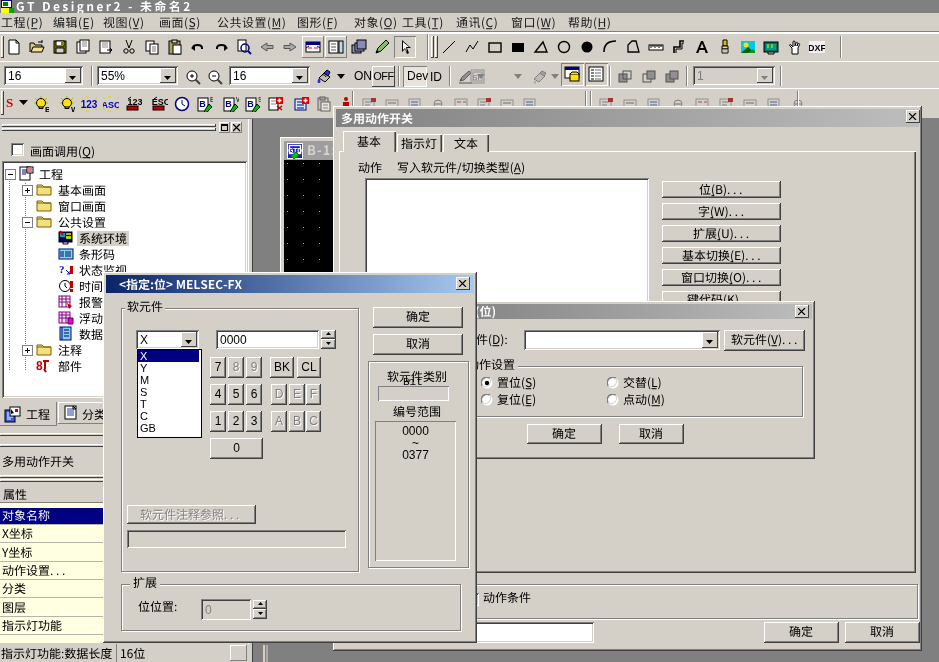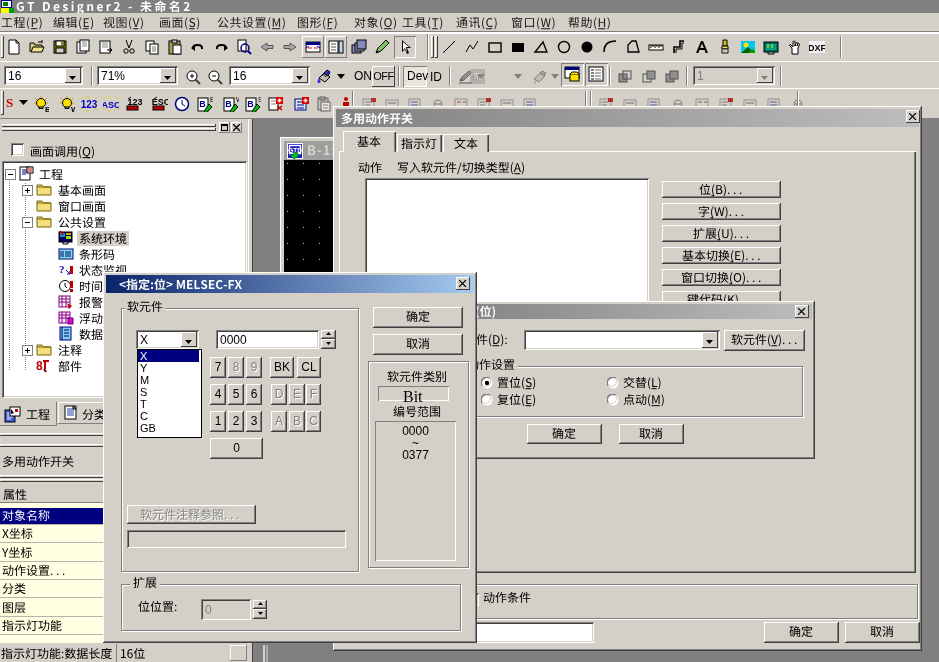--- a/index.html
+++ b/index.html
@@ -385,21 +385,21 @@
 <div class="ab " style="left:0px;top:61px;width:939px;height:27px;background:#d4d0c8;box-shadow:inset 0 1px #fff"></div>
 <div class="ab s" style="left:4px;top:66px;width:79px;height:19px;background:#fff"></div>
 <div class="ab" style="left:6px;top:68px;width:75px;height:15px;background:#fff"></div>
 <div class="ab" style="left:8px;top:69px;font-size:12px;color:#000">16</div>
 <div class="ab rt" style="left:65px;top:68px;width:16px;height:15px;background:#d4d0c8"><svg width="16" height="15">
         <path d="M4 8l3.5 4 3.5-4z" fill="#000"></path>
       </svg></div>
 <div class="ab sepv" style="left:91px;top:66px;width:2px;height:20px;"></div>
 <div class="ab s" style="left:97px;top:66px;width:81px;height:19px;background:#fff"></div>
 <div class="ab" style="left:99px;top:68px;width:77px;height:15px;background:#fff"></div>
-<div class="ab" style="left:101px;top:69px;font-size:12px;color:#000">71%</div>
+<div class="ab" style="left:101px;top:69px;font-size:12px;color:#000">55%</div>
 <div class="ab rt" style="left:160px;top:68px;width:16px;height:15px;background:#d4d0c8"><svg width="16" height="15">
         <path d="M4 8l3.5 4 3.5-4z" fill="#000"></path>
       </svg></div>
 <div class="ab " style="left:182px;top:66px;width:21px;height:21px">
       <svg style="position:absolute;left:3px;top:3px" width="16" height="16" viewBox="0 0 16 16">
         <circle cx="7" cy="7" r="5" fill="#fff" stroke="#000"></circle>
         <path d="M10.5 10.5L15 15" stroke="#404040" stroke-width="2"></path>
         <path d="M5 7h4M7 5v4" stroke="#000"></path>
       </svg>
     </div>
@@ -1823,21 +1823,21 @@
 <div class="ab" style="left:387px;top:370px;line-height:0"><svg width="60" height="14" viewBox="0 -11 60 14" style="fill:#000000;overflow:visible">
         <g transform="translate(0,0)">
           <use href="#gr8f6f" transform="translate(0.00,0) scale(0.012000,-0.012000)"></use>
           <use href="#gr5143" transform="translate(12.00,0) scale(0.012000,-0.012000)"></use>
           <use href="#gr4ef6" transform="translate(24.00,0) scale(0.012000,-0.012000)"></use>
           <use href="#gr7c7b" transform="translate(36.00,0) scale(0.012000,-0.012000)"></use>
           <use href="#gr522b" transform="translate(48.00,0) scale(0.012000,-0.012000)"></use>
         </g>
       </svg></div>
 <div class="ab st" style="left:378px;top:386px;width:71px;height:15px;background:#d4d0c8"></div>
-<div class="ab" style="left:403px;top:388px;font-size:16px;font-family:Liberation Serif, serif">Bit</div>
+<div class="ab" style="left:403px;top:376px;font-size:11px;font-family:Liberation Mono, monospace">Bit</div>
 <div class="ab" style="left:393px;top:405px;line-height:0"><svg width="48" height="14" viewBox="0 -11 48 14" style="fill:#000000;overflow:visible">
         <g transform="translate(0,0)">
           <use href="#gr7f16" transform="translate(0.00,0) scale(0.012000,-0.012000)"></use>
           <use href="#gr53f7" transform="translate(12.00,0) scale(0.012000,-0.012000)"></use>
           <use href="#gr8303" transform="translate(24.00,0) scale(0.012000,-0.012000)"></use>
           <use href="#gr56f4" transform="translate(36.00,0) scale(0.012000,-0.012000)"></use>
         </g>
       </svg></div>
 <div class="ab st" style="left:375px;top:421px;width:81px;height:140px;background:#d4d0c8"></div>
 <div class="ab" style="left:375px;top:425px;width:81px;text-align:center;font-size:12px;line-height:12px">0000<br>~<br>0377</div>

